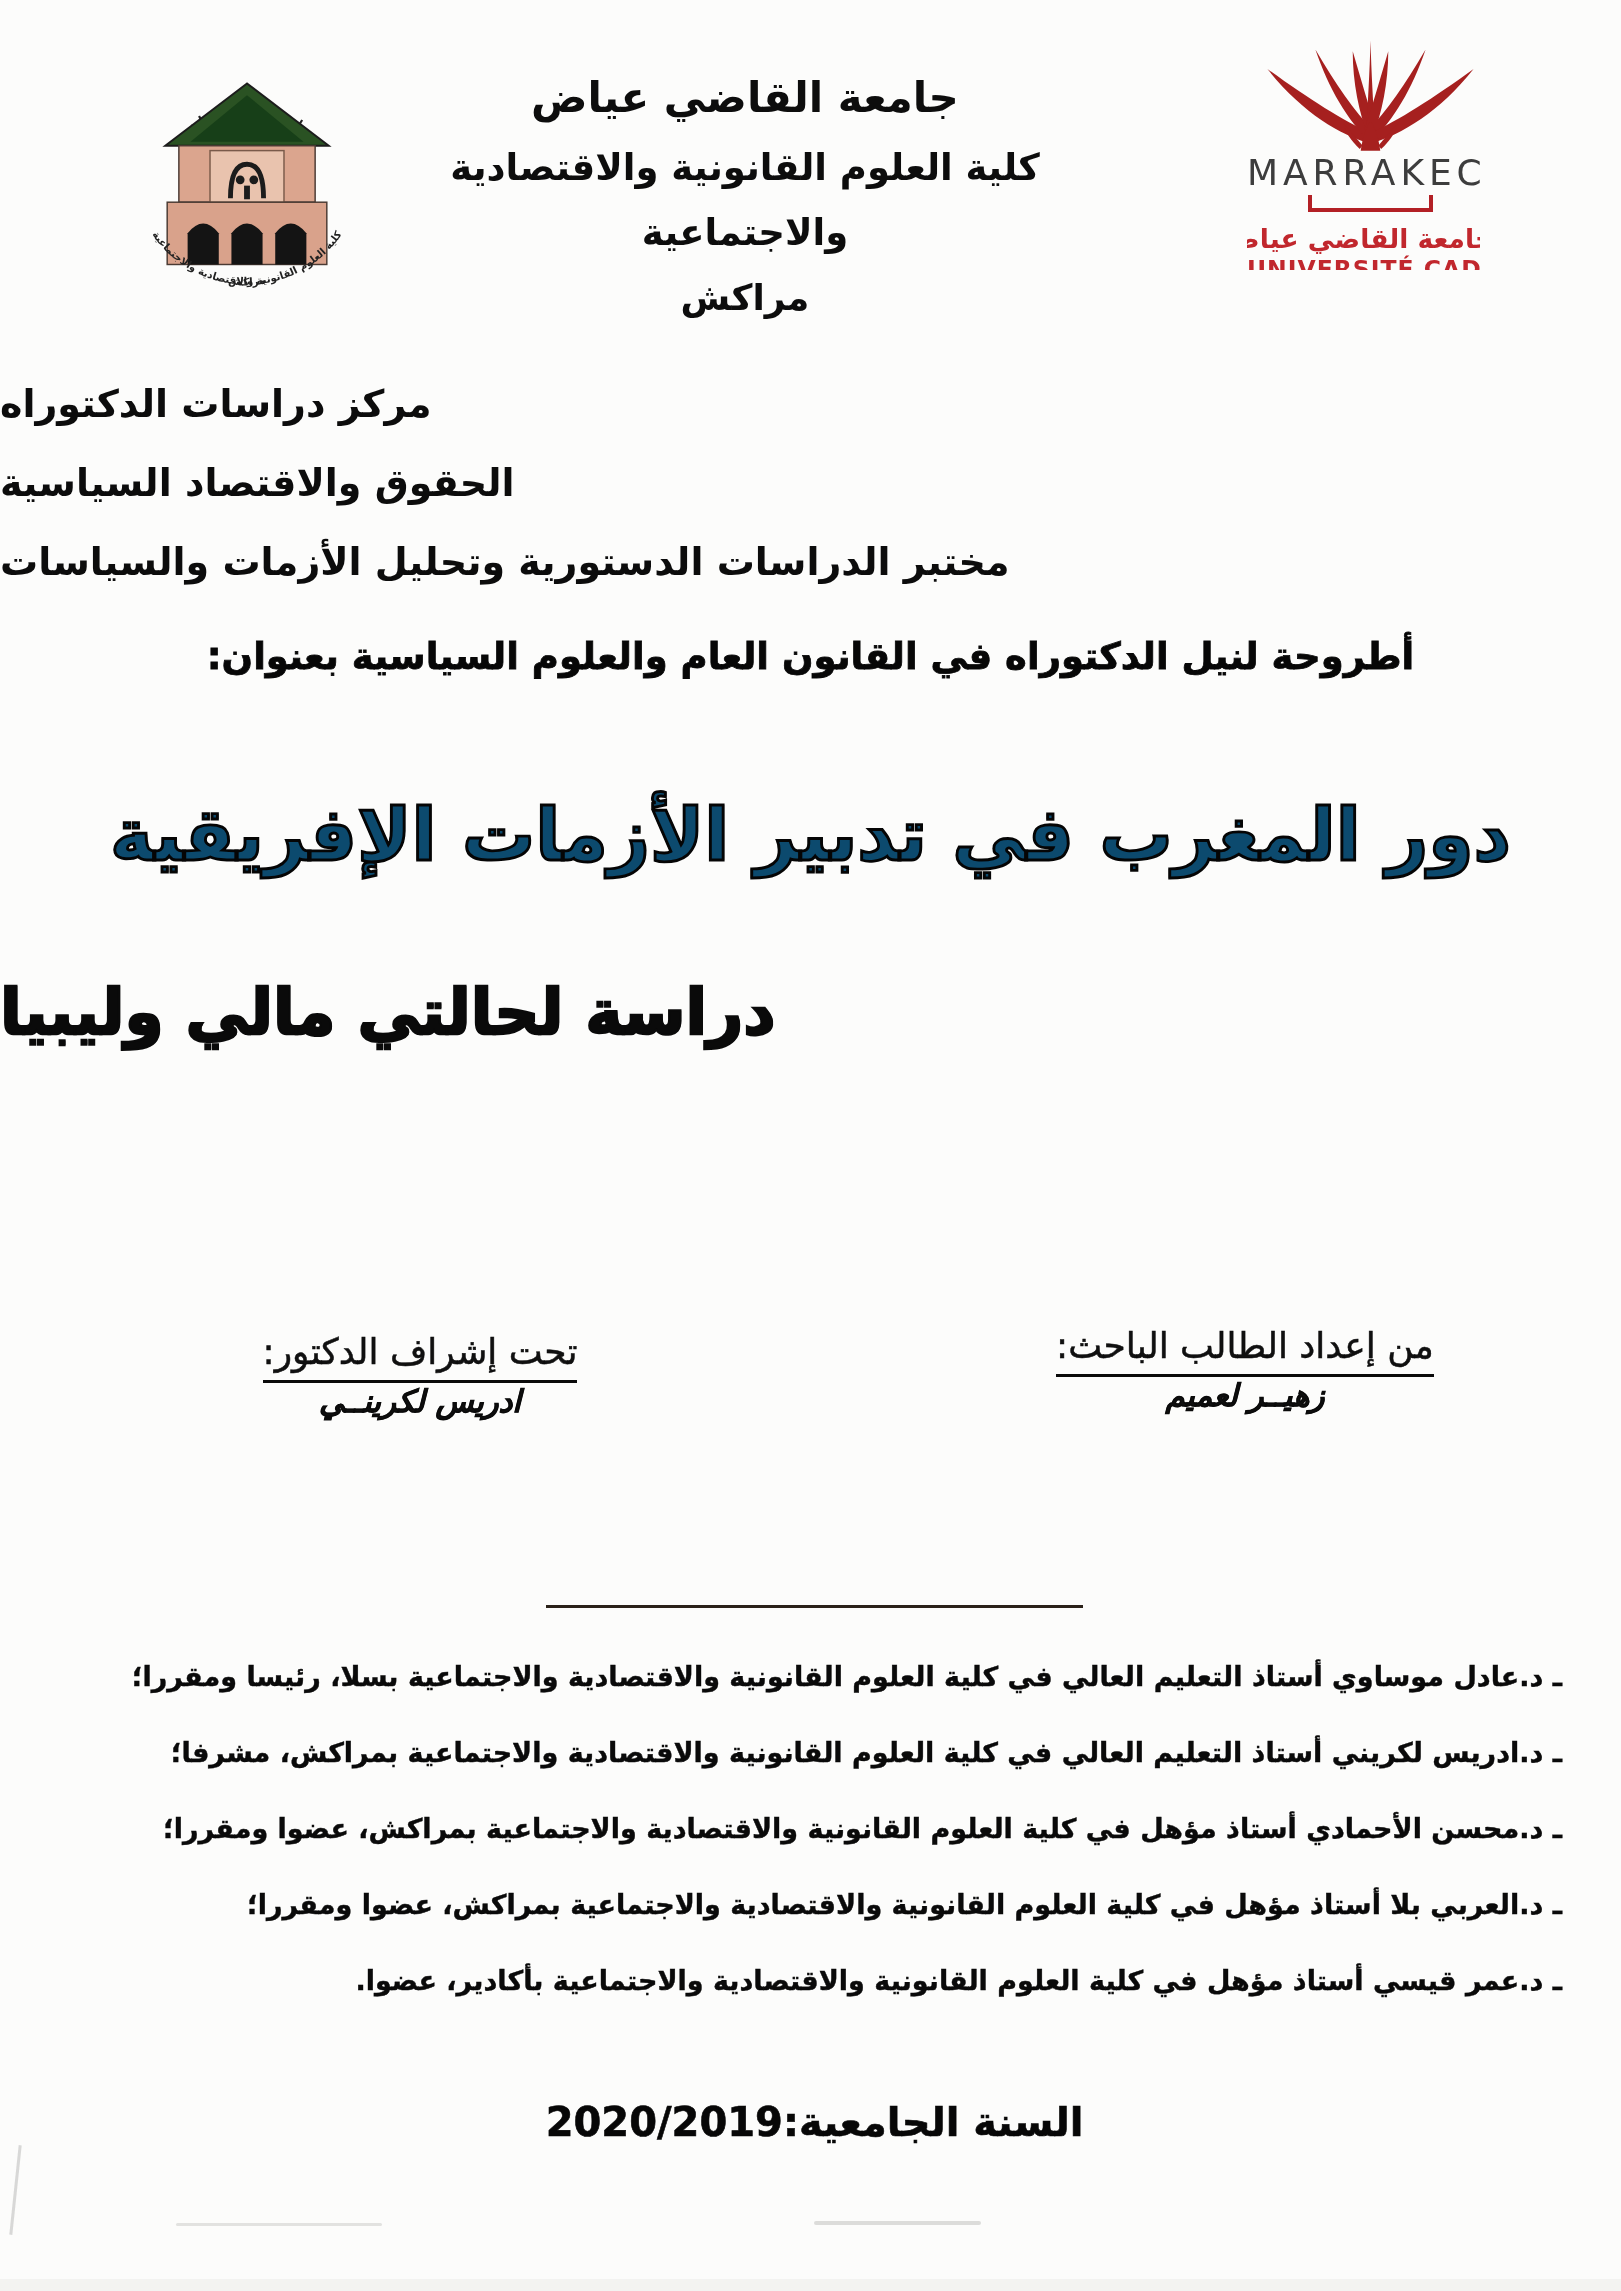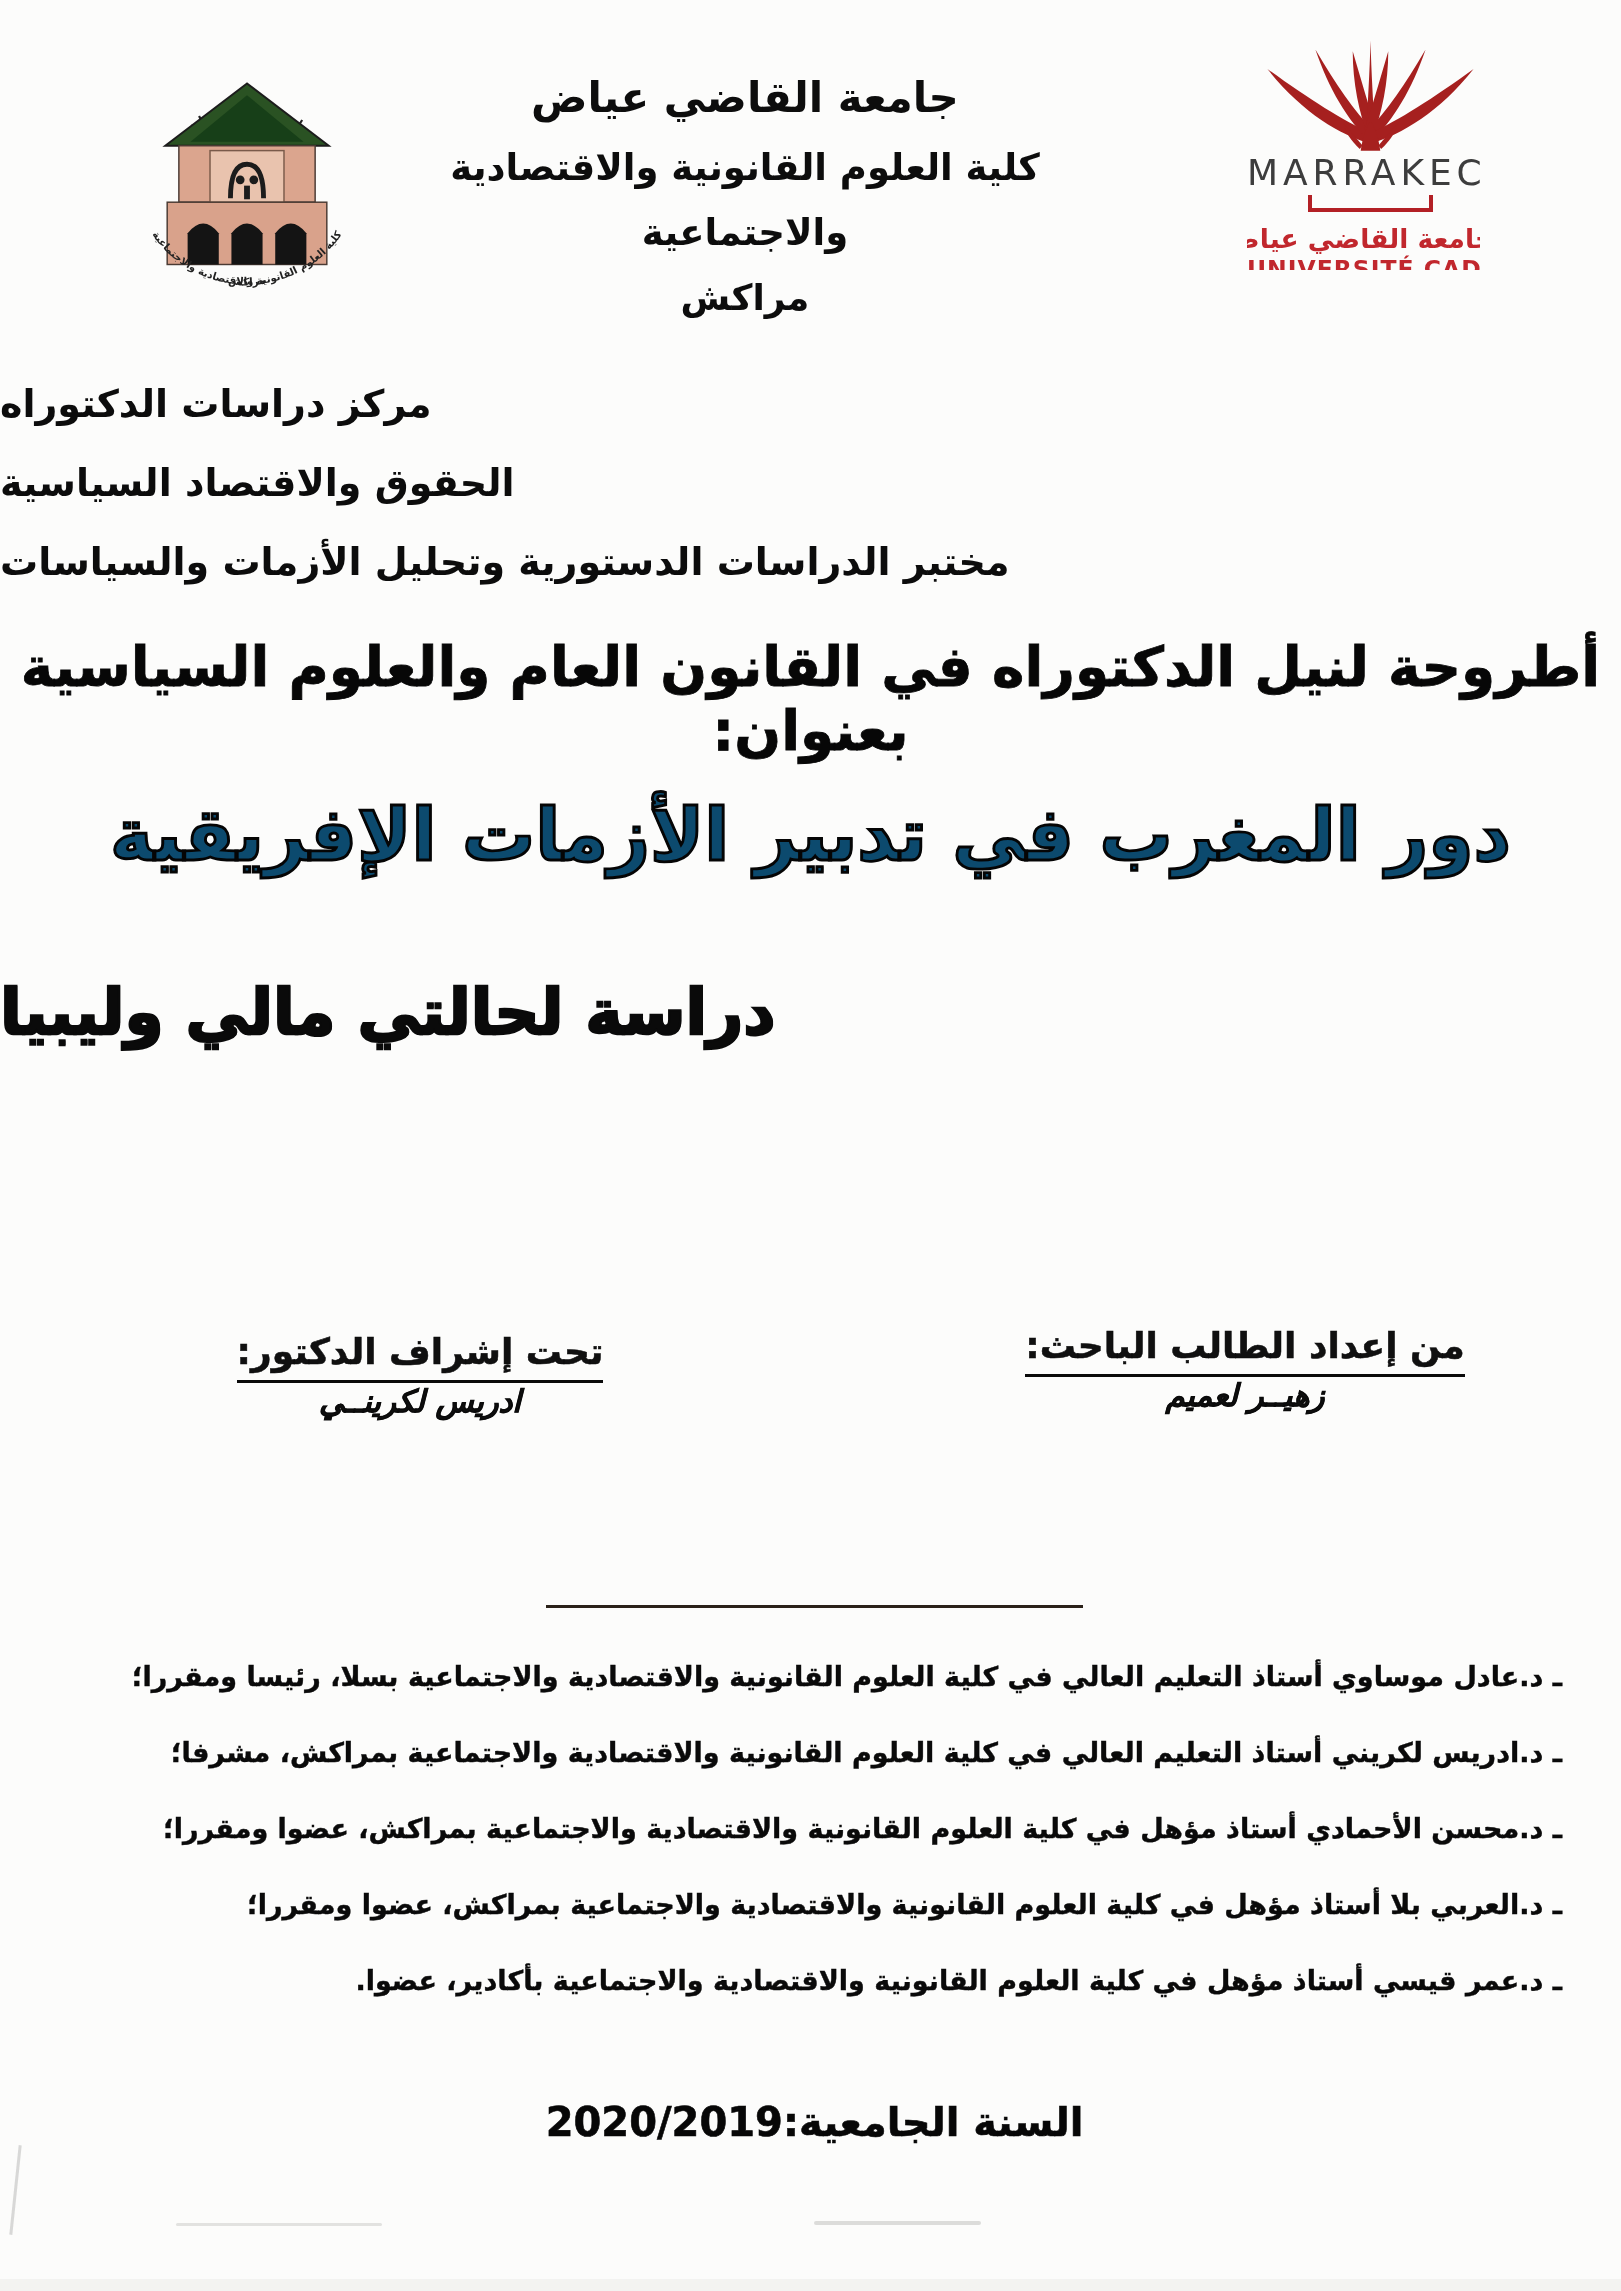--- a/index.html
+++ b/index.html
@@ -41,21 +41,21 @@
   .center-block {
     position:absolute; top:365px; left:0; width:100%;
     text-align:left; direction:rtl; font-weight:bold; color:#0c0c0c;
   }
   .center-block div { font-size:38px; line-height:79px; }
 
   
   .thesis-line {
     position:absolute; top:635px; left:0; width:100%;
     text-align:center; direction:rtl;
-    font-size:55px; font-weight:bold; color:#070707;
+    font-size:37px; font-weight:bold; color:#070707;
     -webkit-text-stroke:0.8px #070707;
   }
 
   
   .main-title {
     position:absolute; top:792px; left:0; width:100%;
     text-align:center; direction:rtl;
     font-size:73px; font-weight:bold; color:#0c4a6e;
     -webkit-text-stroke:2.9px #050505;
     text-shadow:1px 0 0 #050505, -1px 0 0 #050505;
@@ -66,21 +66,21 @@
     font-size:63px; font-weight:bold; color:#0a0a0a;
     -webkit-text-stroke:2.4px #0a0a0a;
     text-shadow:1px 0 0 #0a0a0a;
   }
 
   
   .prep-col { position:absolute; width:510px; text-align:center; direction:rtl; }
   .prep-col.student { left:990px; top:1325px; }
   .prep-col.supervisor { left:165px; top:1331px; }
   .prep-label {
-    display:inline-block; font-size:36px; font-weight:bold;
+    display:inline-block; font-size:36px; font-weight:normal;
     border-bottom:3.9px solid #0a0a0a; padding-bottom:7.8px;
     -webkit-text-stroke:0.5px #0a0a0a;
   }
   .prep-name { font-size:31px; font-weight:bold;font-style:italic; -webkit-text-stroke:0.6px #0a0a0a; }
 
   
   .committee-heading {
     position:absolute; top:1517px; left:0; width:100%;
     text-align:center; direction:rtl;
     font-size:51px; font-weight:bold; color:#080808;

